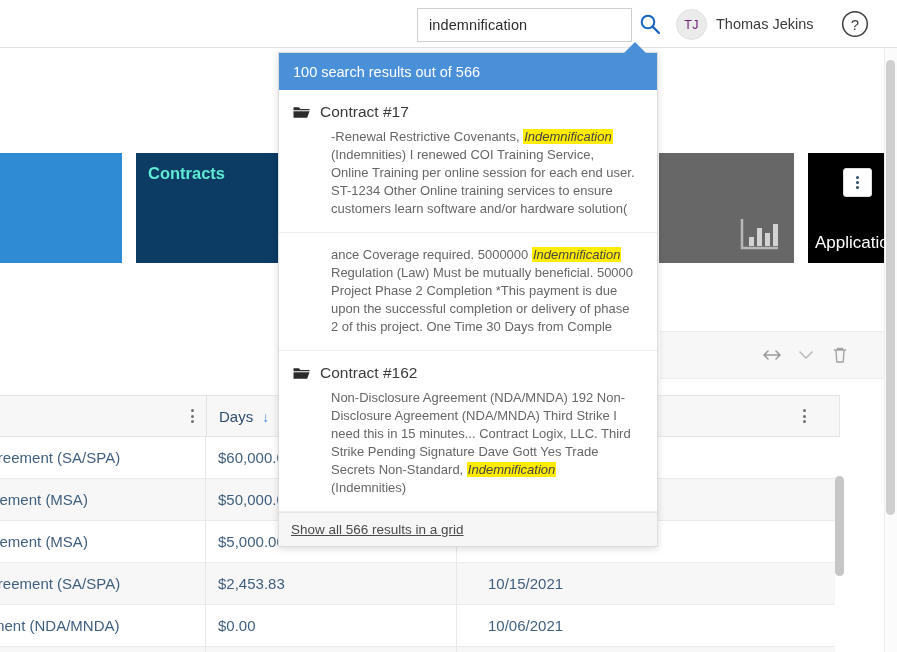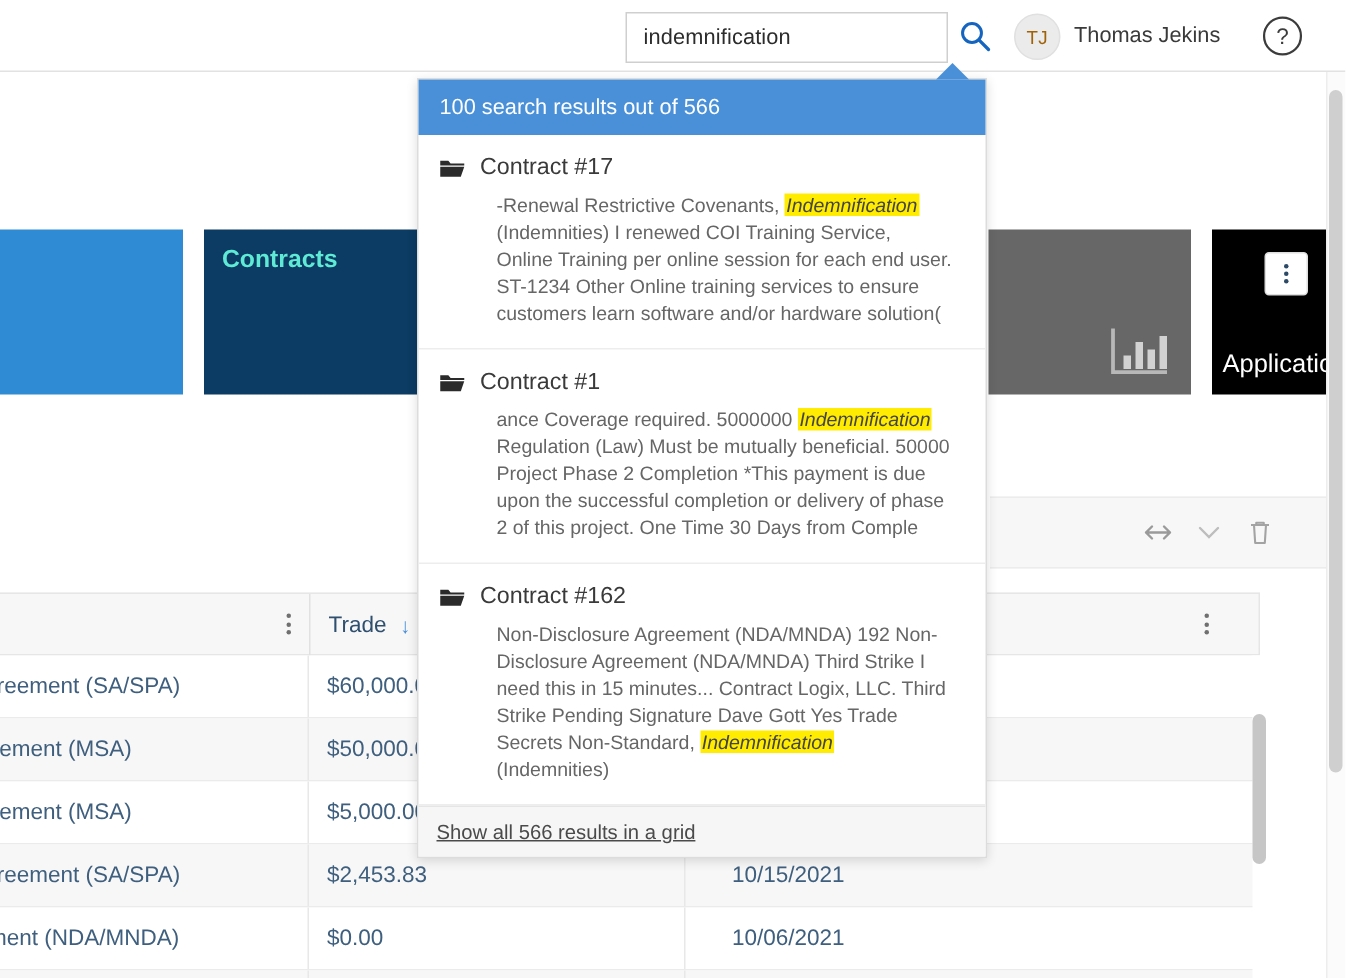--- a/index.html
+++ b/index.html
@@ -54,21 +54,21 @@
     left: 676px; top: 9px;
     width: 31px; height: 31px;
     border-radius: 50%;
     background: #ebebeb;
     border: 1px solid #e0e0e0;
     box-sizing: border-box;
     display: flex;
     align-items: center;
     justify-content: center;
     font-size: 12.5px;
-    color: #a16207;
+    color: #701a75;
     letter-spacing: .3px;
   }
   .username {
     position: absolute;
     left: 716px; top: 16px;
     font-size: 14.5px;
     color: #3a3a3a;
   }
   .help-btn {
     position: absolute;
@@ -361,21 +361,21 @@
       <div class="tbl-header">
         <div class="th th-type">
           <span></span>
           <span class="th-kebab" style="left:250px;">
               <i></i>
               <i></i>
               <i></i>
             </span>
         </div>
         <div class="th th-value">
-          <span>Trade</span>
+          <span>Days</span>
           <span class="sort-arrow">↓</span>
         </div>
         <div class="th th-date">
           <span></span>
           <span class="th-kebab" style="left:345px;">
               <i></i>
               <i></i>
               <i></i>
             </span>
         </div>
@@ -453,29 +453,20 @@
           </svg>
         </span>
         <span>Contract #17</span>
       </div>
       <div class="dd-snip">
         <span>-Renewal Restrictive Covenants, </span><span class="hl">Indemnification</span><span> (Indemnities) I renewed COI Training Service, Online Training per online session for each end user. ST-1234 Other Online training services to ensure customers learn software and/or hardware solution(</span>
       </div>
     </div>
 
     <div class="dd-item">
-      <div class="dd-title">
-        <span class="folder-ico">
-          <svg width="17" height="14" viewBox="0 0 17 14">
-            <path d="M0.5 2.2 h5.4 l1.5 1.8 h9.1 v1.3 h-16 z" fill="#2b2b2b"></path>
-            <path d="M0.5 6.2 h16 l-2.3 6.6 h-13.7 z" fill="#2b2b2b"></path>
-          </svg>
-        </span>
-        <span>Contract #1</span>
-      </div>
       <div class="dd-snip">
         <span>ance Coverage required. 5000000 </span><span class="hl">Indemnification</span><span> Regulation (Law) Must be mutually beneficial. 50000 Project Phase 2 Completion *This payment is due upon the successful completion or delivery of phase 2 of this project. One Time 30 Days from Comple</span>
       </div>
     </div>
 
     <div class="dd-item">
       <div class="dd-title">
         <span class="folder-ico">
           <svg width="17" height="14" viewBox="0 0 17 14">
             <path d="M0.5 2.2 h5.4 l1.5 1.8 h9.1 v1.3 h-16 z" fill="#2b2b2b"></path>

